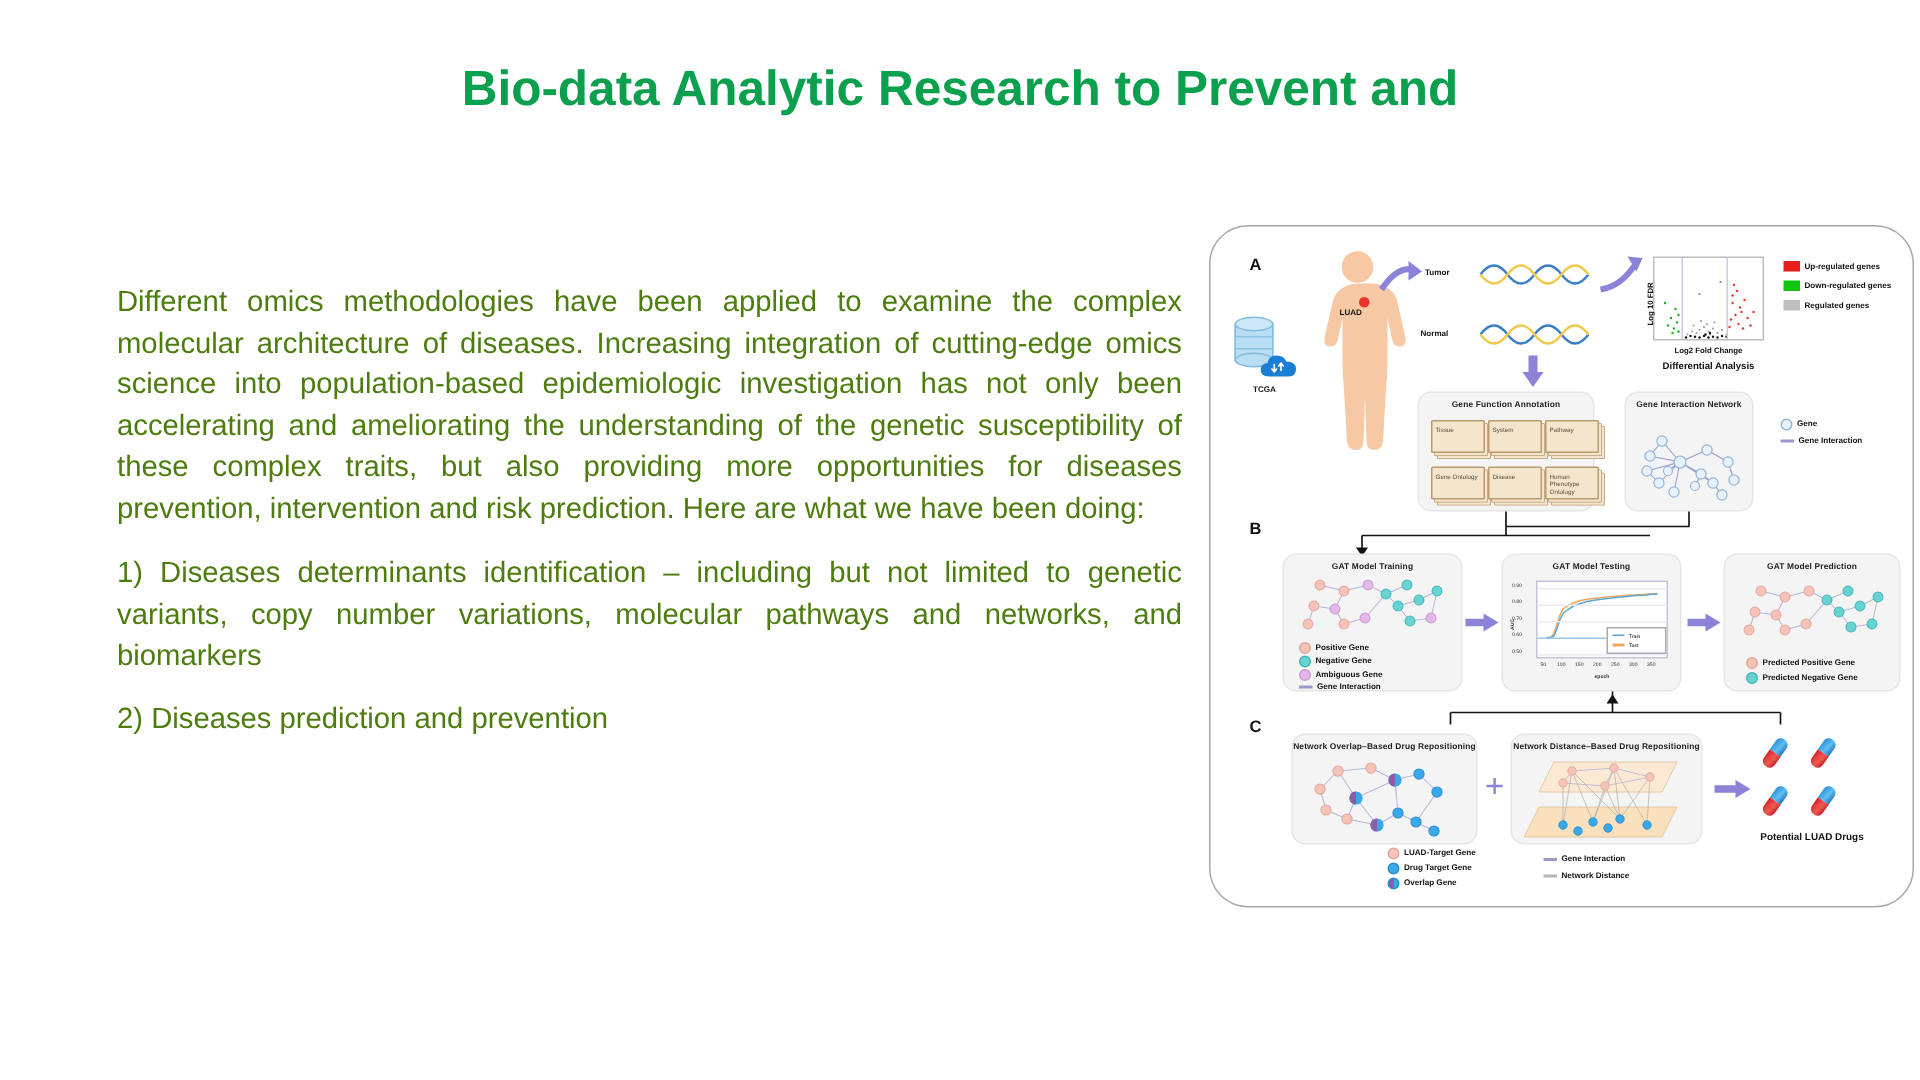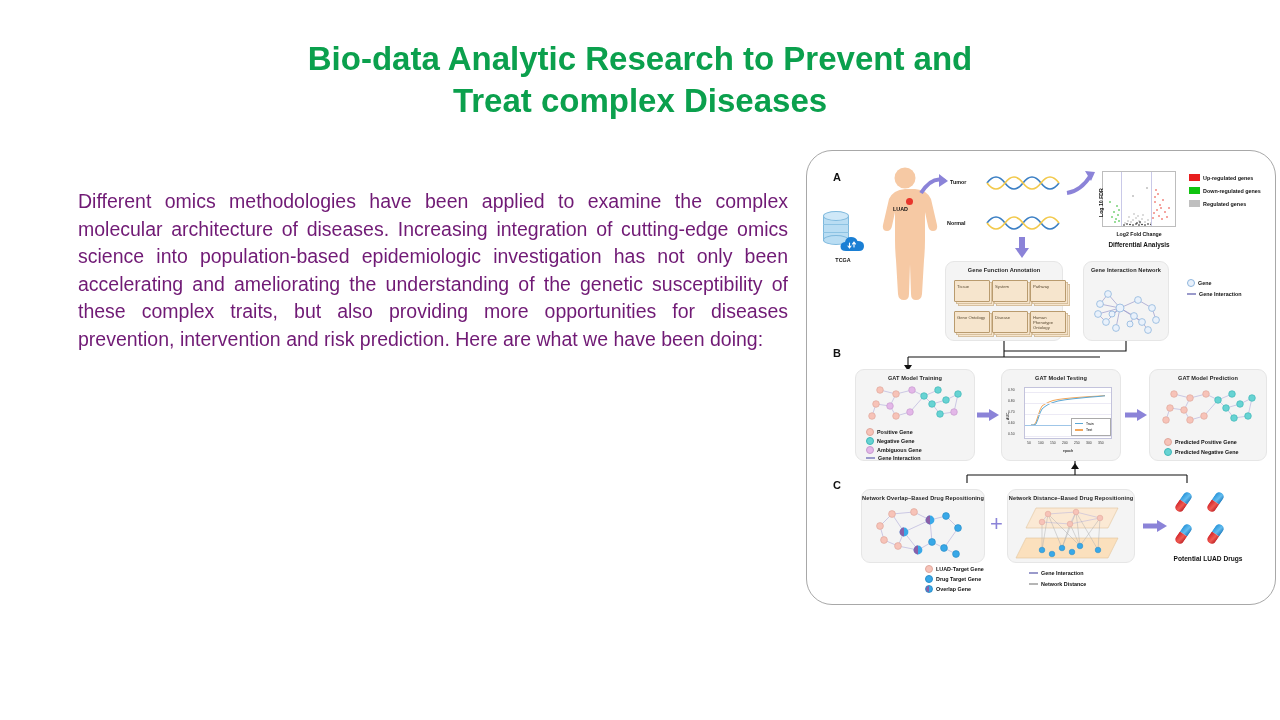--- a/index.html
+++ b/index.html
@@ -14,21 +14,21 @@
   .title{
     position:absolute;left:140px;top:38px;width:1000px;
     text-align:center;color:#0BA04D;font-weight:bold;
     font-size:33px;line-height:42px;letter-spacing:0px;
   }
   .title .l2{display:block;}
 
   
   .textcol{position:absolute;left:78px;top:188px;width:710px;}
   .para{
-    font-size:19.5px;line-height:27.5px;color:#701a75;
+    font-size:19.5px;line-height:27.5px;color:#4d7c0f;
     text-align:justify;text-justify:inter-word;margin:0 0 16px 0;
   }
   .para.last{text-align:left;}
   .para.li{margin-bottom:14px;}
 
   
   .figure{
     position:absolute;left:806px;top:150px;width:470px;height:455px;
     border:1.5px solid #a8a8a8;border-radius:26px;background:#fff;
     box-sizing:border-box;
@@ -90,25 +90,26 @@
 
   svg{display:block;overflow:visible;}
 </style>
 </head>
 <body>
 
 <div class="slide">
 
   <div class="title">
     <span>Bio-data Analytic Research to Prevent and</span>
-    <span class="l2">Treat complex Diseases</span>
   </div>
 
   <div class="textcol">
     <p class="para">Different omics methodologies have been applied to examine the complex molecular architecture of diseases. Increasing integration of cutting-edge omics science into population-based epidemiologic investigation has not only been accelerating and ameliorating the understanding of the genetic susceptibility of these complex traits, but also providing more opportunities for diseases prevention, intervention and risk prediction. Here are what we have been doing:</p>
+    <p class="para li">1) Diseases determinants identification – including but not limited to genetic variants, copy number variations, molecular pathways and networks, and biomarkers</p>
+    <p class="para li last">2) Diseases prediction and prevention</p>
   </div>
 
   <div class="figure">
 
     <div class="panel-letter" style="left:26px;top:20px;">A</div>
 
     <div class="cyl" style="left:16px;top:60px;">
       <div class="body"></div>
         <div class="ln" style="top:13px;"></div>
         <div class="ln" style="top:21px;"></div>

